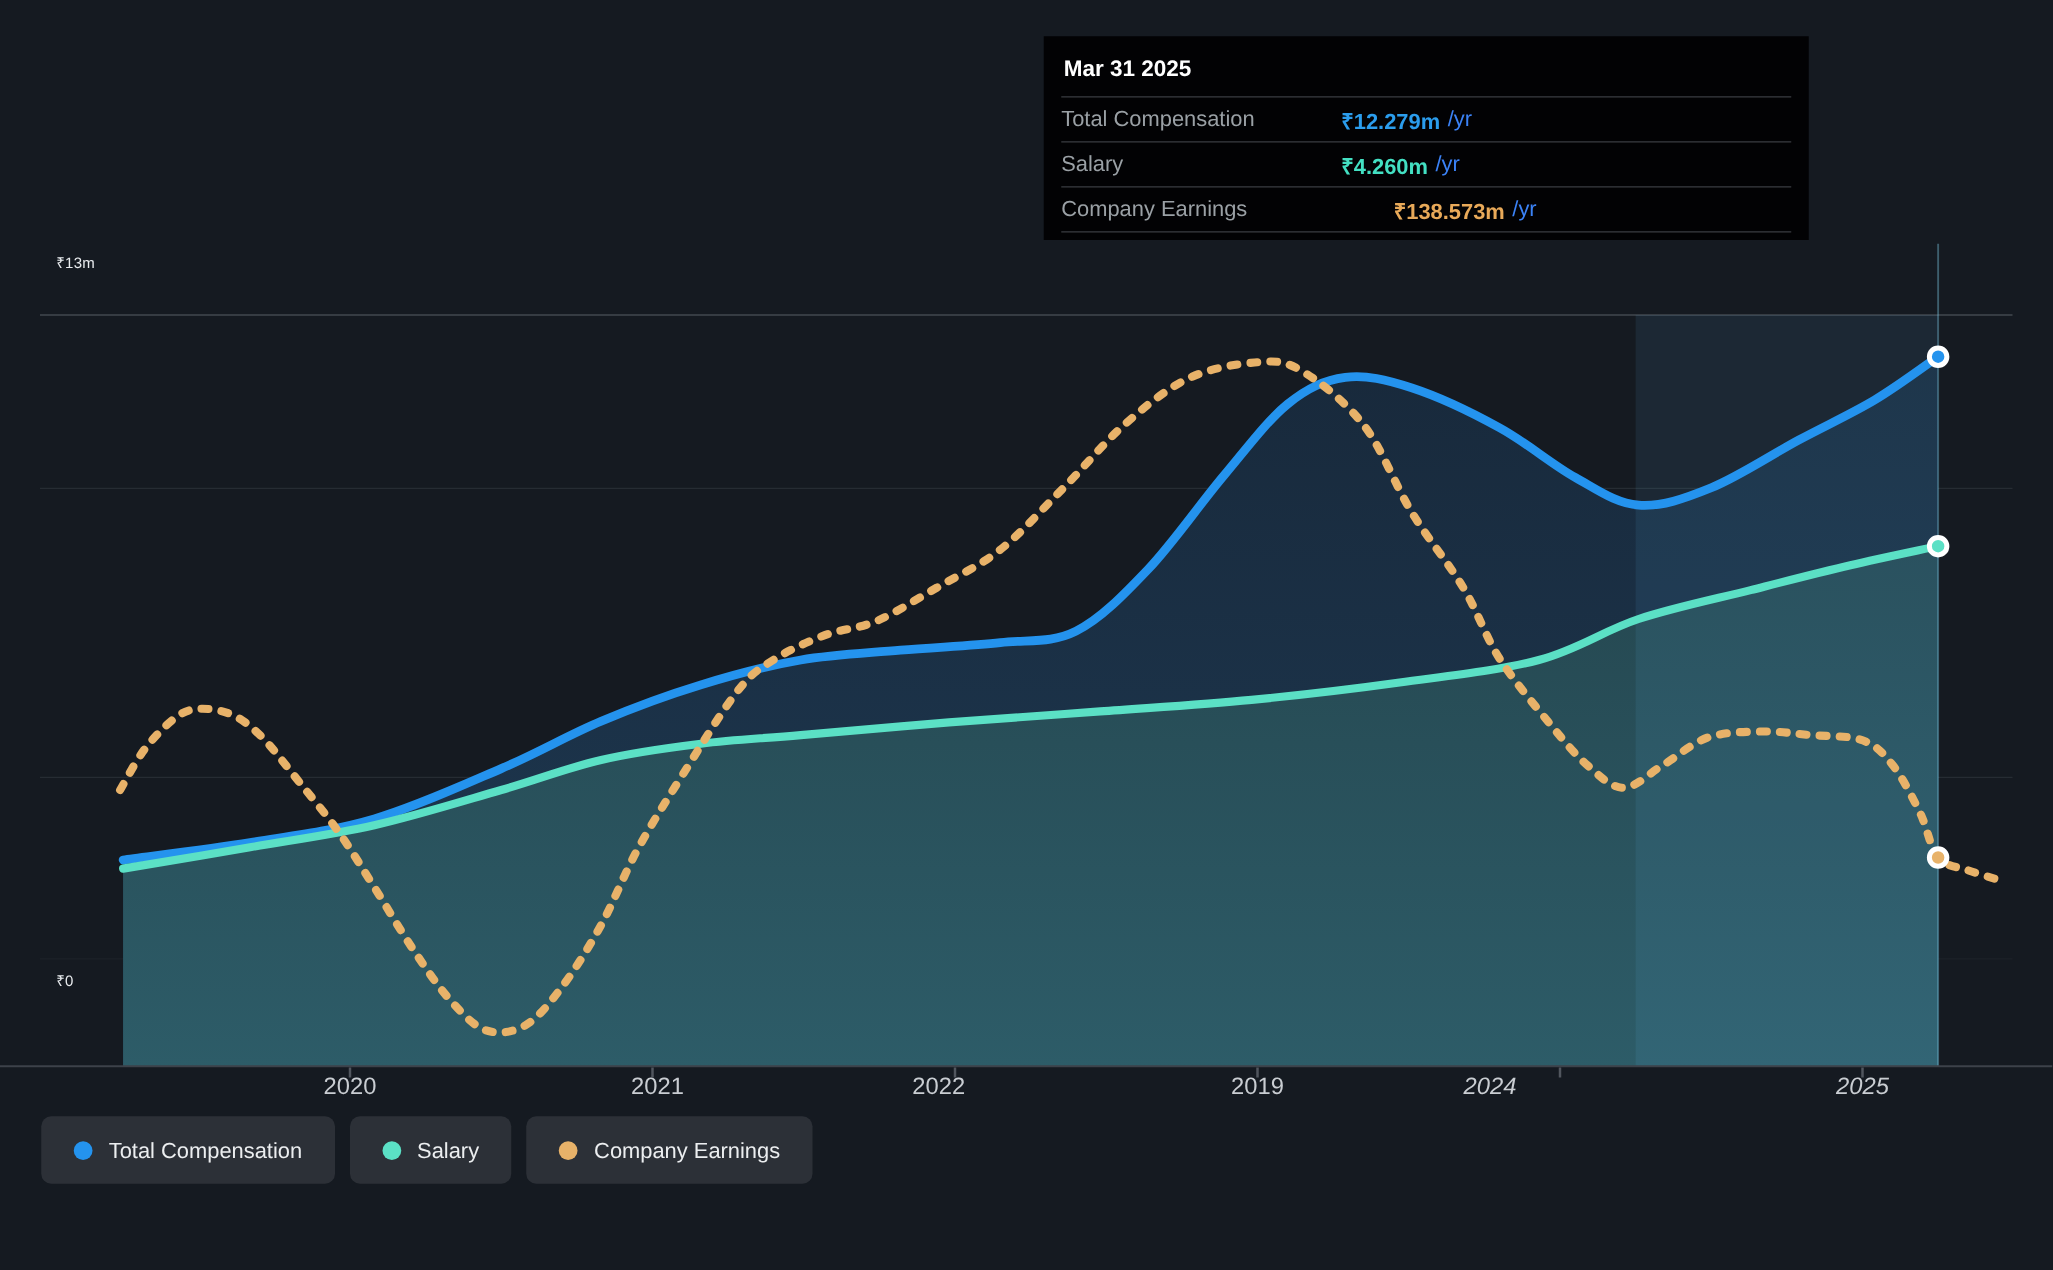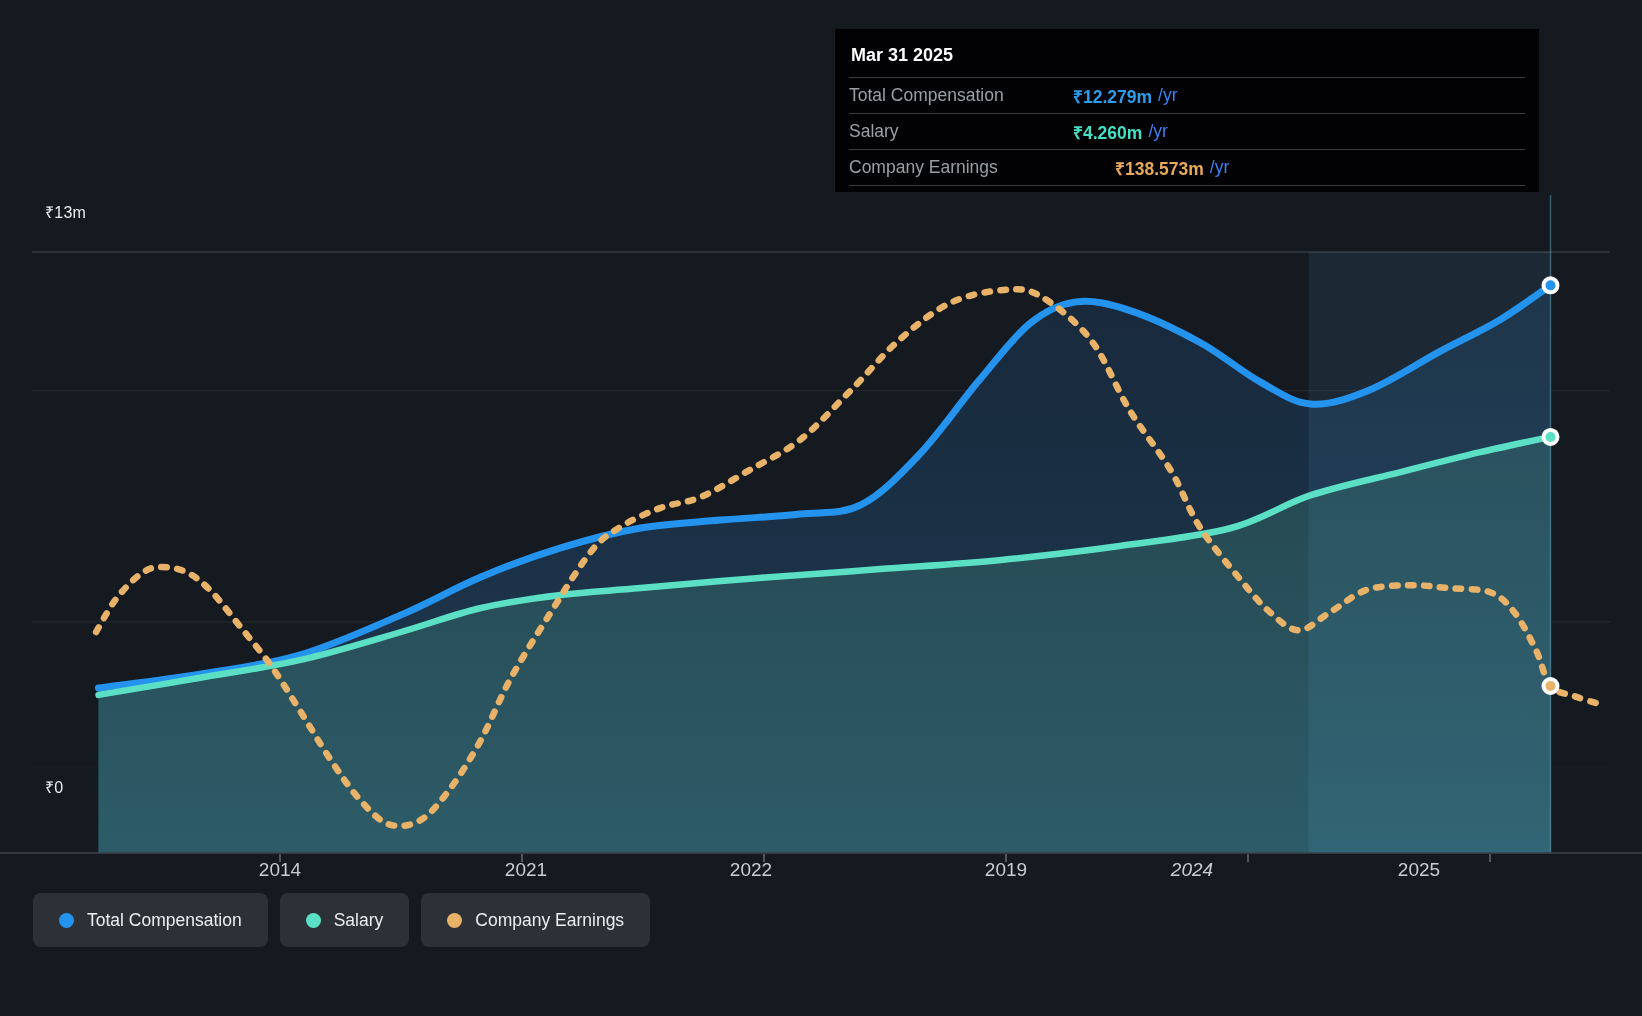--- a/index.html
+++ b/index.html
@@ -2,29 +2,29 @@
 <html><head>
 <meta charset="utf-8">
 <style>
   html,body{margin:0;padding:0;}
   body{
     width:1642px;height:1016px;position:relative;overflow:hidden;
     background:#151a21;color:#fff;
     font-family:"Liberation Sans",sans-serif;
   }
   #chart-svg{position:absolute;left:0;top:0;}
-  .y-label{position:absolute;left:45px;font-size:16px;color:#e9ecef;letter-spacing:.2px;}
+  .y-label{position:absolute;left:45px;font-size:12px;color:#e9ecef;letter-spacing:.2px;}
   #ylabel-top{top:201px;}
   #ylabel-zero{top:776px;}
   .x-label{position:absolute;top:859px;width:84px;text-align:center;font-size:19px;color:#c9cdd2;}
-  .xl0{left:238px;}.xl1{left:484px;}.xl2{left:709px;}.xl3{left:964px;}.xl4{left:1150px;font-style:italic;}.xl5{left:1377px;}
+  .xl0{left:238px;}.xl1{left:484px;}.xl2{left:709px;}.xl3{left:964px;}.xl4{left:1150px;font-style:italic;}.xl5{left:1448px;font-style:italic;}
 
   
   #tooltip{
-    position:absolute;left:835px;top:29px;width:704px;box-sizing:border-box;
+    position:absolute;left:835px;top:29px;width:612px;box-sizing:border-box;
     background:#020204;padding:8px 14px 6px 14px;
   }
   .tt-title{font-size:18px;font-weight:700;color:#fff;padding:8px 2px 11px 2px;
     border-bottom:1px solid #3a3d41;}
   .tt-row{display:flex;align-items:center;height:35px;border-bottom:1px solid #3a3d41;
     font-size:17.5px;}
   .tt-label{width:224px;color:#9aa0a5;}
   .tt-value{font-weight:700;}
   .tt-unit{color:#3b82f6;margin-left:6px;font-weight:400;}
 
@@ -69,21 +69,21 @@
     <line x1="1248" y1="854" x2="1248" y2="862" stroke="#51565e" stroke-width="2"></line>
     <line x1="1490" y1="854" x2="1490" y2="862" stroke="#51565e" stroke-width="2"></line>
     <circle cx="1550.5" cy="285.3418300000001" r="7" fill="#2493ee" stroke="#ffffff" stroke-width="4"></circle>
     <circle cx="1550.5" cy="436.93" r="7" fill="#5be0c5" stroke="#ffffff" stroke-width="4"></circle>
     <circle cx="1550.5" cy="686" r="7" fill="#e8b269" stroke="#ffffff" stroke-width="4"></circle>
   </svg>
 
 <div class="y-label" id="ylabel-top">₹13m</div>
 <div class="y-label" id="ylabel-zero">₹0</div>
 
-<div class="x-label xl0">2014</div>
+<div class="x-label xl0">2020</div>
 <div class="x-label xl1">2021</div>
 <div class="x-label xl2">2022</div>
 <div class="x-label xl3">2019</div>
 <div class="x-label xl4">2024</div>
 <div class="x-label xl5">2025</div>
 
 <div id="tooltip">
   <div class="tt-title">Mar 31 2025</div>
   <div class="tt-row">
     <span class="tt-label">Total Compensation</span>

